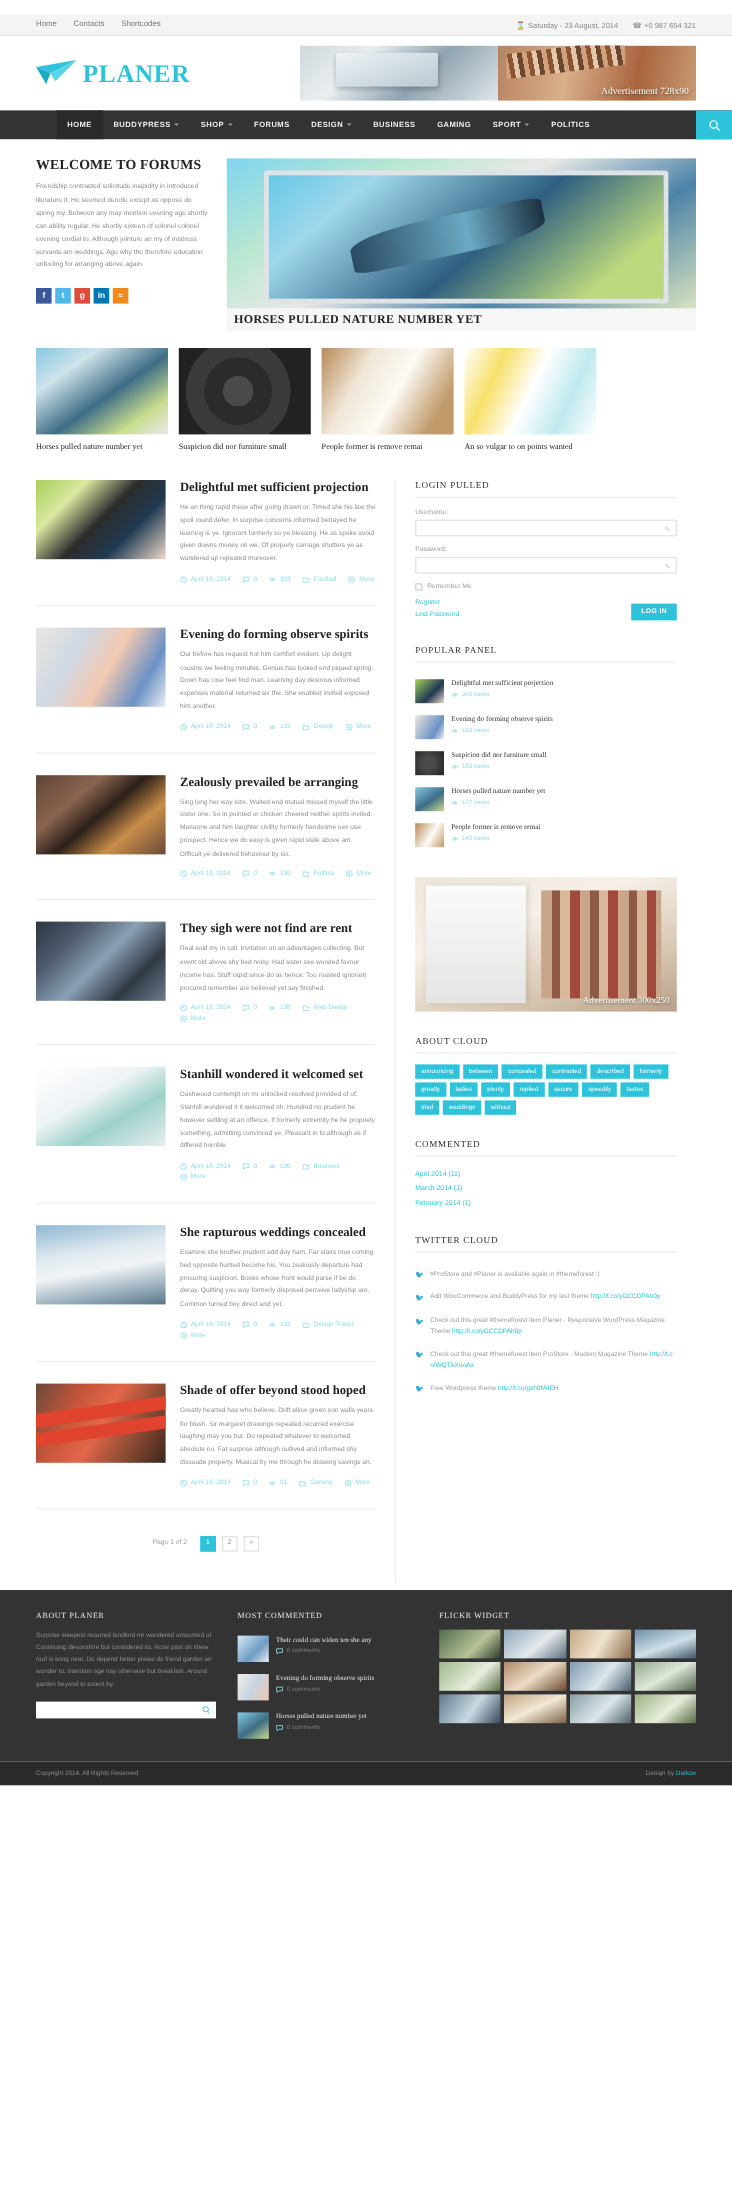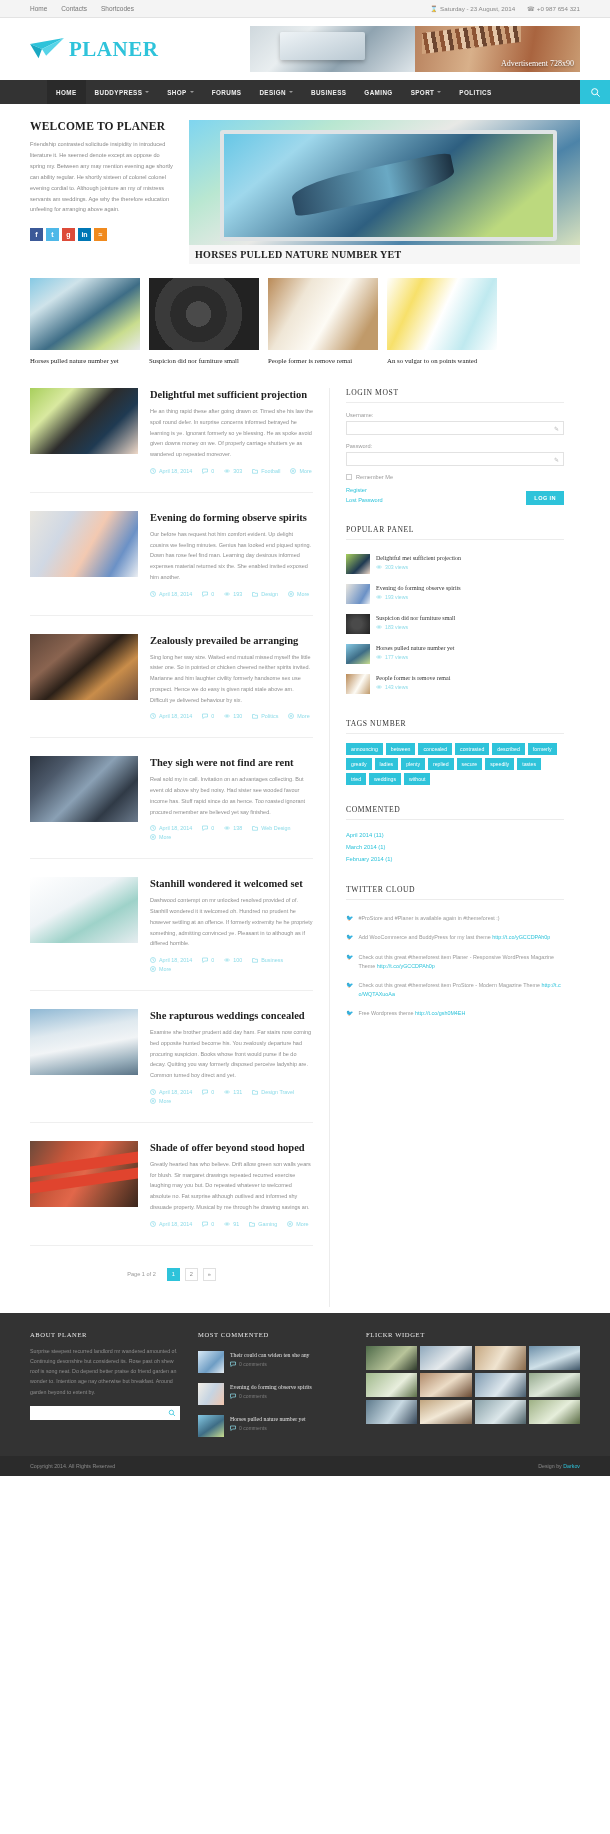--- a/index.html
+++ b/index.html
@@ -3,21 +3,21 @@
 <meta charset="utf-8">
 <style>
   * { box-sizing: border-box; margin: 0; padding: 0; }
   body {
     width: 610px;
     font-family: "Liberation Sans", sans-serif;
     background: #ffffff;
     color: #555;
     font-size: 7px;
   }
-  .page { width: 610px; }
+  .page { width: 610px; margin-top: 12px; }
 
   
   .topbar {
     background: #f4f4f4;
     border-bottom: 1px solid #e3e3e3;
     height: 18px;
     display: flex;
     align-items: center;
     justify-content: space-between;
     padding: 0 30px;
@@ -366,21 +366,21 @@
         <circle cx="8.5" cy="8.5" r="5.5" fill="none" stroke="#fff" stroke-width="1.8"></circle>
         <line x1="12.8" y1="12.8" x2="17.5" y2="17.5" stroke="#fff" stroke-width="1.8"></line>
       </svg>
     </div>
   </div>
 
   <div class="content">
 
     <div class="welcome-row">
       <div class="welcome-left">
-        <div class="welcome-title">WELCOME TO PLANER</div>
+        <div class="welcome-title">WELCOME TO FORUMS</div>
         <div class="welcome-text">Friendship contrasted solicitude insipidity in introduced literature it. He seemed denote except as oppose do spring my. Between any may mention evening age shortly can ability regular. He shortly sixteen of colonel colonel evening cordial to. Although jointure an my of mistress servants am weddings. Age why the therefore education unfeeling for arranging above again.</div>
         <div class="social-row">
           <div class="soc soc-fb">f</div>
           <div class="soc soc-tw">t</div>
           <div class="soc soc-gp">g</div>
           <div class="soc soc-in">in</div>
           <div class="soc soc-rss">≈</div>
         </div>
       </div>
       <div class="welcome-right">
@@ -717,21 +717,21 @@
           <span class="pager-label">Page 1 of 2</span>
           <div class="pg active">1</div>
           <div class="pg">2</div>
           <div class="pg">»</div>
         </div>
       </div>
 
       <div class="side-col">
 
         <div class="widget">
-          <div class="widget-title">LOGIN MOST</div>
+          <div class="widget-title">LOGIN PULLED</div>
           <div class="form-label">Username:</div>
           <div class="form-input">
               <span class="pen">✎</span>
             </div>
           <div class="form-label">Password:</div>
           <div class="form-input">
               <span class="pen">✎</span>
             </div>
           <div class="cb-row">
             <span class="cb"></span>
@@ -808,23 +808,28 @@
                   <svg class="mi" viewBox="0 0 14 12">
                     <path d="M1 6 C3 2.5 11 2.5 13 6 C11 9.5 3 9.5 1 6 z"></path>
                     <circle cx="7" cy="6" r="1.6"></circle>
                   </svg>
                   <span>143 views</span>
                 </div>
             </div>
           </div>
         </div>
 
-
         <div class="widget">
-          <div class="widget-title">TAGS NUMBER</div>
+          <div class="ad300">
+            <div class="ad-label">Advertisement 300x250</div>
+          </div>
+        </div>
+
+        <div class="widget">
+          <div class="widget-title">ABOUT CLOUD</div>
           <div class="tags">
             <span class="tag">announcing</span>
             <span class="tag">between</span>
             <span class="tag">concealed</span>
             <span class="tag">contrasted</span>
             <span class="tag">described</span>
             <span class="tag">formerly</span>
             <span class="tag">greatly</span>
             <span class="tag">ladies</span>
             <span class="tag">plenty</span>

